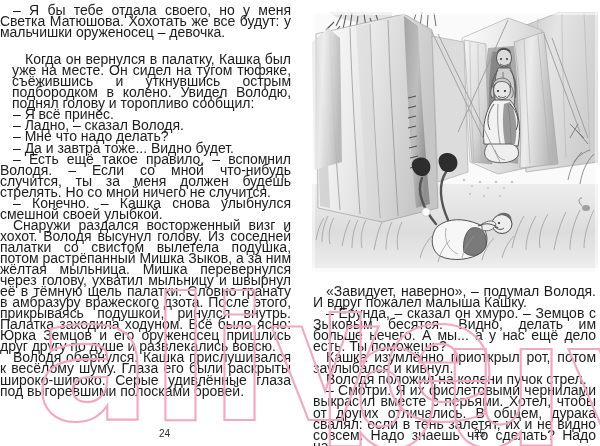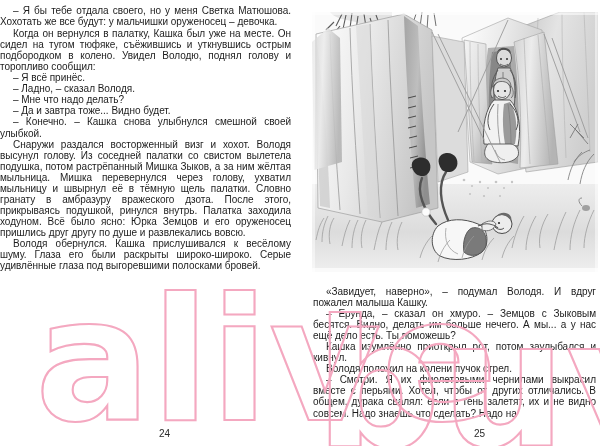--- a/index.html
+++ b/index.html
@@ -27,21 +27,21 @@
     height: 446px;
     box-sizing: border-box;
     background: #ffffff;
   }
   #page-left  { left: 0px;   width: 300px; }
   #page-right { left: 300px; width: 300px; }
 
   .textblock {
     position: absolute;
     font-family: "Liberation Sans", sans-serif;
-    font-size: 10px;
+    font-size: 14px;
     line-height: 11.05px;
     color: #1c1c1c;
     text-align: justify;
     text-justify: inter-word;
     letter-spacing: -0.02px;
     -webkit-font-smoothing: antialiased;
   }
   #left-text {
     left: 0px;
     top: 5px;
@@ -49,21 +49,21 @@
   }
   #right-text {
     left: 313px;
     top: 286px;
     width: 283px;
   }
   .textblock p {
     margin: 0;
     text-indent: 13px;
   }
-  .textblock p.gap { margin-top: 1px; }
+  .textblock p.gap { margin-top: 16px; padding-left: 12px; }
 
   .folio {
     position: absolute;
     font-family: "Liberation Sans", sans-serif;
     font-size: 10px;
     color: #2a2a2a;
     text-align: right;
     width: 60px;
   }
   #folio-left  { left: 110px; top: 428px; }
@@ -105,20 +105,21 @@
 <div id="spread">
 
   <div class="page" id="page-left">
     <div class="textblock" id="left-text">
       <p>– Я бы тебе отдала своего, но у меня Светка Матюшова. Хохотать же все будут: у мальчишки оруженосец – девочка.</p>
       <p class="gap">Когда он вернулся в палатку, Кашка был уже на месте. Он сидел на тугом тюфяке, съёжившись и уткнувшись острым подбородком в колено. Увидел Володю, поднял голову и торопливо сообщил:</p>
       <p>– Я всё принёс.</p>
       <p>– Ладно, – сказал Володя.</p>
       <p>– Мне что надо делать?</p>
       <p>– Да и завтра тоже... Видно будет.</p>
+      <p>– Есть ещё такое правило, – вспомнил Володя. – Если со мной что-нибудь случится, ты за меня должен будешь стрелять. Но со мной ничего не случится.</p>
       <p>– Конечно. – Кашка снова улыбнулся смешной своей улыбкой.</p>
       <p>Снаружи раздался восторженный визг и хохот. Володя высунул голову. Из соседней палатки со свистом вылетела подушка, потом растрёпанный Мишка Зыков, а за ним жёлтая мыльница. Мишка перевернулся через голову, ухватил мыльницу и швырнул её в тёмную щель палатки. Словно гранату в амбразуру вражеского дзота. После этого, прикрываясь подушкой, ринулся внутрь. Палатка заходила ходуном. Всё было ясно: Юрка Земцов и его оруженосец пришлись друг другу по душе и развлекались вовсю.</p>
       <p>Володя обернулся. Кашка прислушивался к весёлому шуму. Глаза его были раскрыты широко-широко. Серые удивлённые глаза под выгоревшими полосками бровей.</p>
     </div>
     <div class="folio" id="folio-left">24</div>
   </div>
 
   <div class="page" id="page-right"></div>
 
   <div id="illustration">

